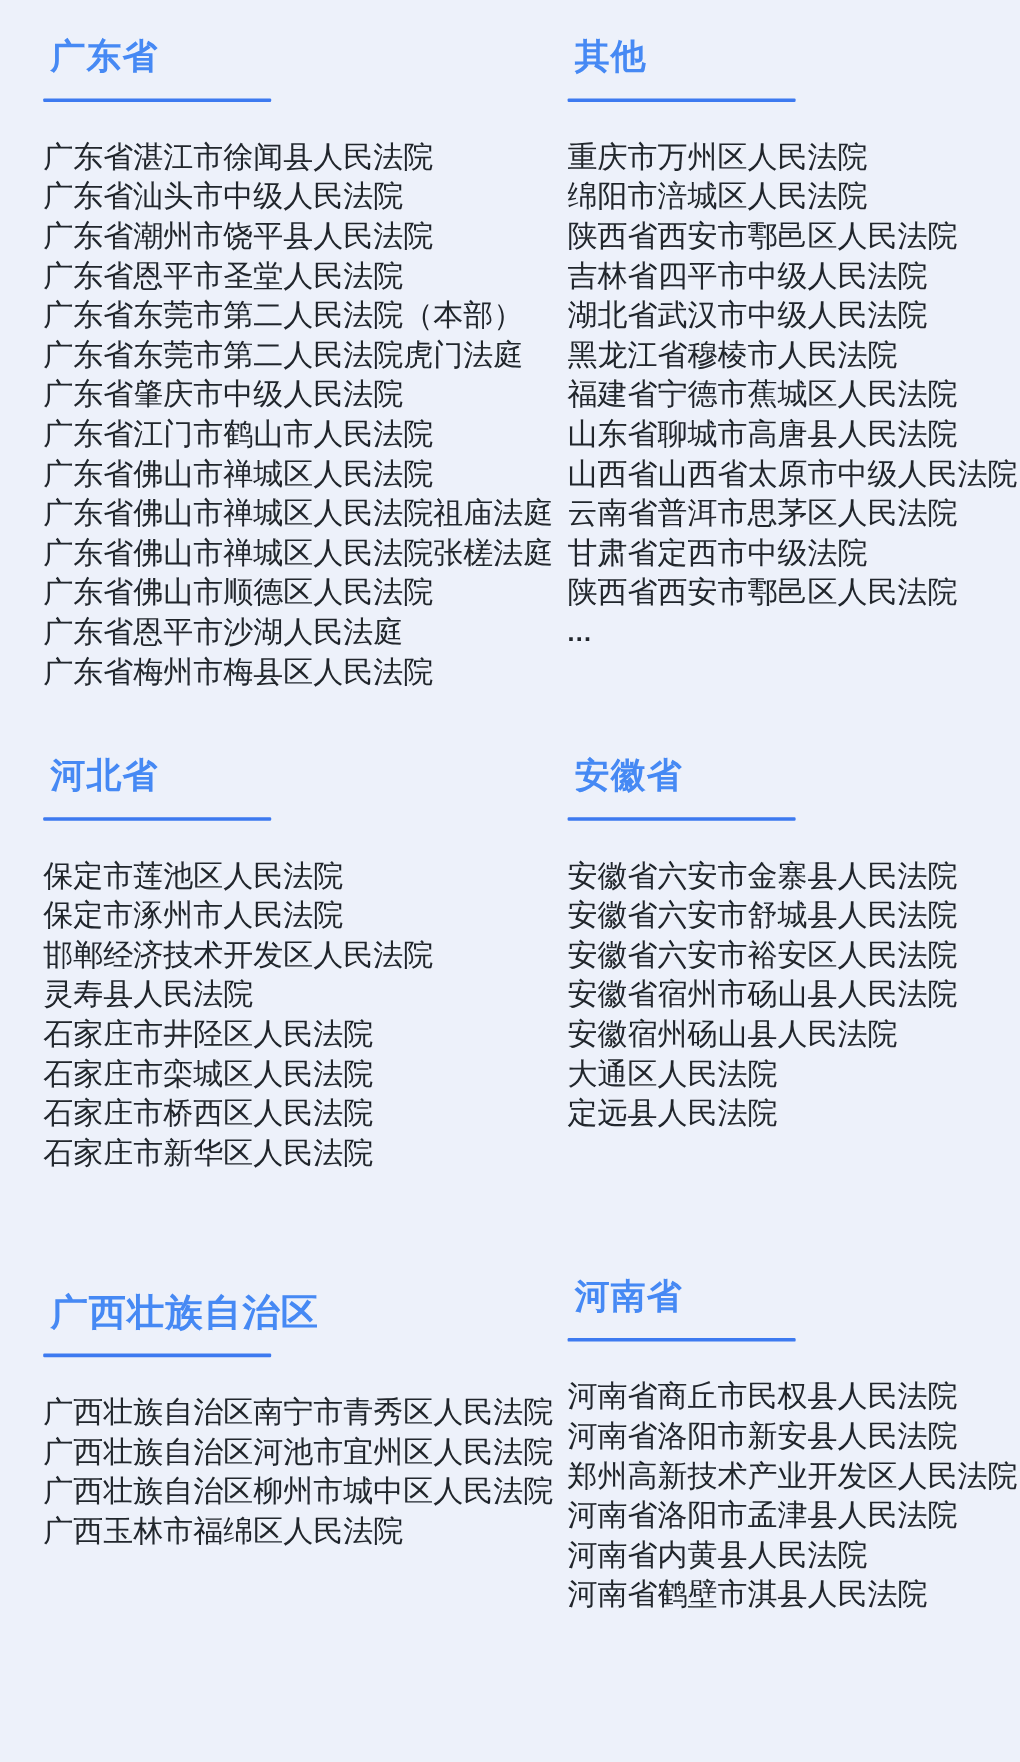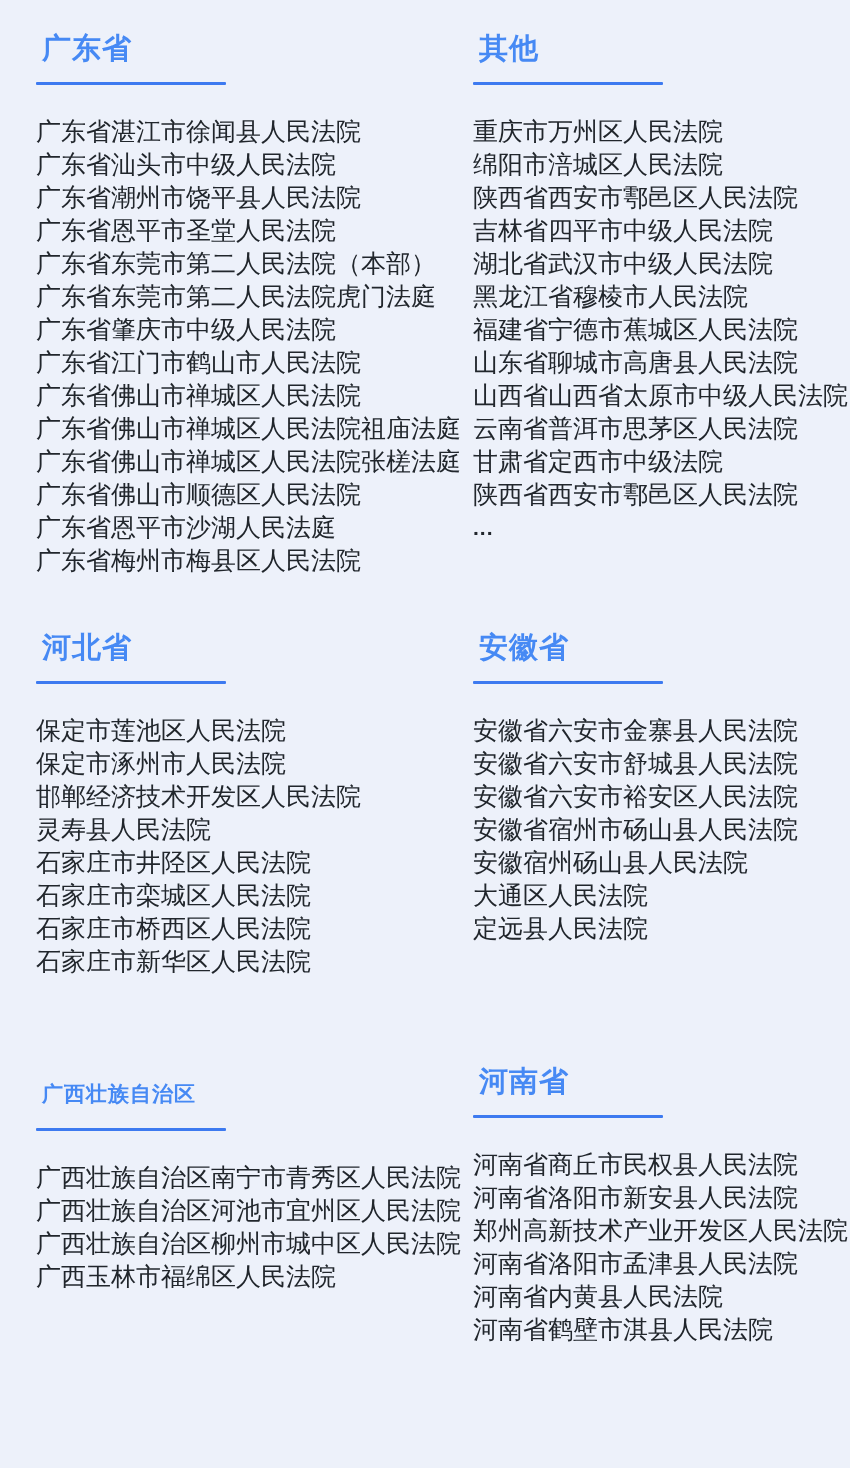--- a/index.html
+++ b/index.html
@@ -48,21 +48,21 @@
   .more-indicator {
     font-size: 21px;
     line-height: 33px;
     font-weight: 700;
     letter-spacing: 1px;
   }
   .more-indicator:empty { display: none; }
   
   .row3 { margin-top: 33px; }
   .row3-left { margin-top: 46px; }
-  .row3-left .province-title { font-size: 21px; }
+  .row3-left .province-title { font-size: 31px; }
 </style>
 </head>
 <body>
 
 <div class="page">
 
   <section class="province-section">
     <h2 class="province-title">广东省</h2>
     <div class="title-underline"></div>
     <ul class="court-list">

